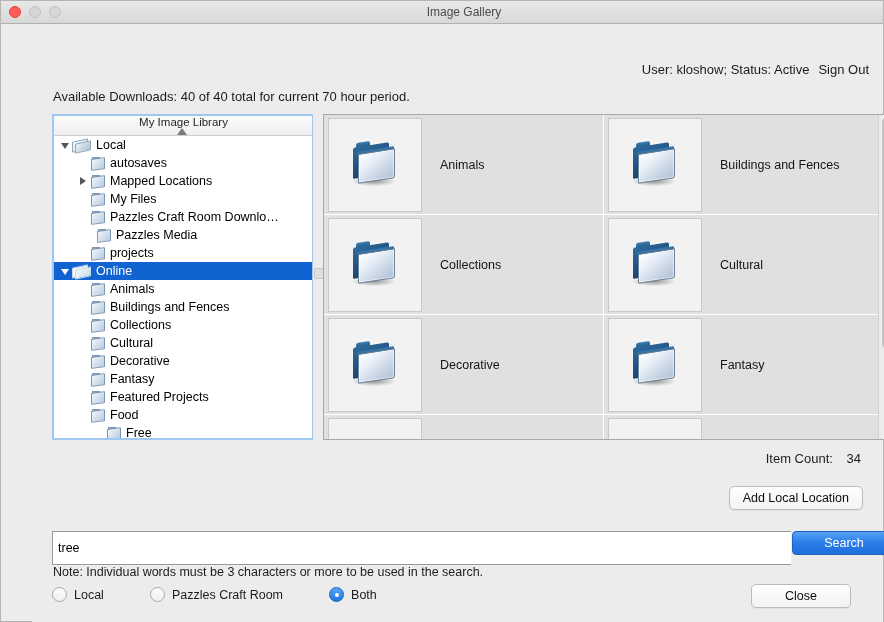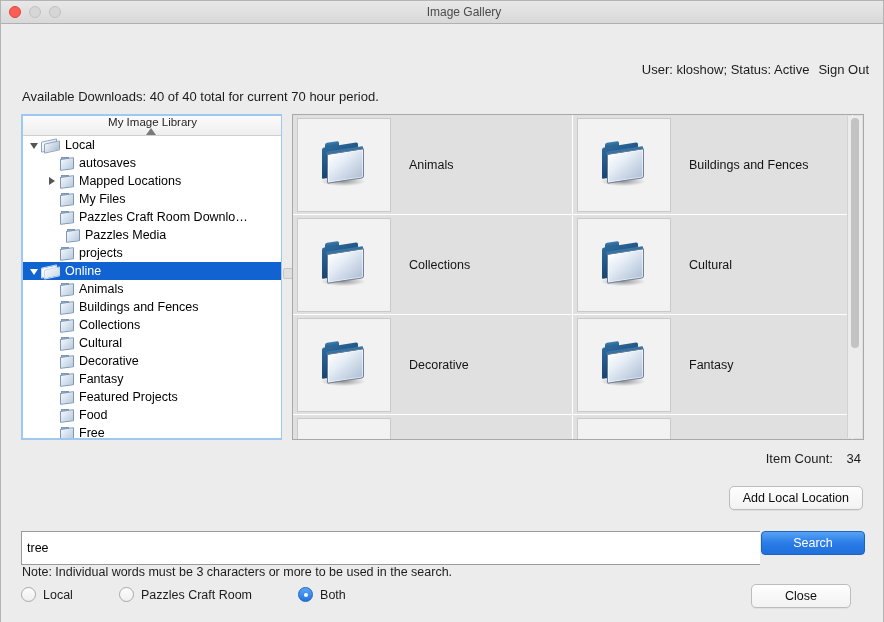--- a/index.html
+++ b/index.html
@@ -31,21 +31,21 @@
   .light.min   { background: #d6d6d6; border: 1px solid #c2c2c2; }
   .light.max   { background: #d6d6d6; border: 1px solid #c2c2c2; }
   .title {
     position: absolute; left: 0; right: 0; text-align: center;
     font-size: 12px; color: #4b4b4b;
     pointer-events: none;
     margin-left: 44px;
   }
 
   
-  .content { position: relative; height: 599px; background: #ececec; }
+  .content { position: relative; height: 599px; background: #ececec; margin-left: 31px; }
 
   .userbar {
     position: absolute; top: 38px; right: 14px;
     font-size: 13px; color: #1c1c1c;
     display: flex; align-items: baseline; gap: 9px;
   }
   .signout { color: #1c1c1c; text-decoration: none; cursor: pointer; }
 
   .downloads {
     position: absolute; top: 65px; left: 21px;
@@ -448,21 +448,21 @@
             <span>Featured Projects</span>
           </div>
           <div class="row" style="padding-left: 22px;">
             <span class="disc "></span>
             <span class="f-sm">
               <span class="tab"></span>
               <span class="bk"></span>
             </span>
             <span>Food</span>
           </div>
-          <div class="row" style="padding-left: 22px;">
+          <div class="row" style="padding-left: 38px;">
             <span class="disc "></span>
             <span class="f-sm">
               <span class="tab"></span>
               <span class="bk"></span>
             </span>
             <span>Free</span>
           </div>
         </div>
     </div>
 

